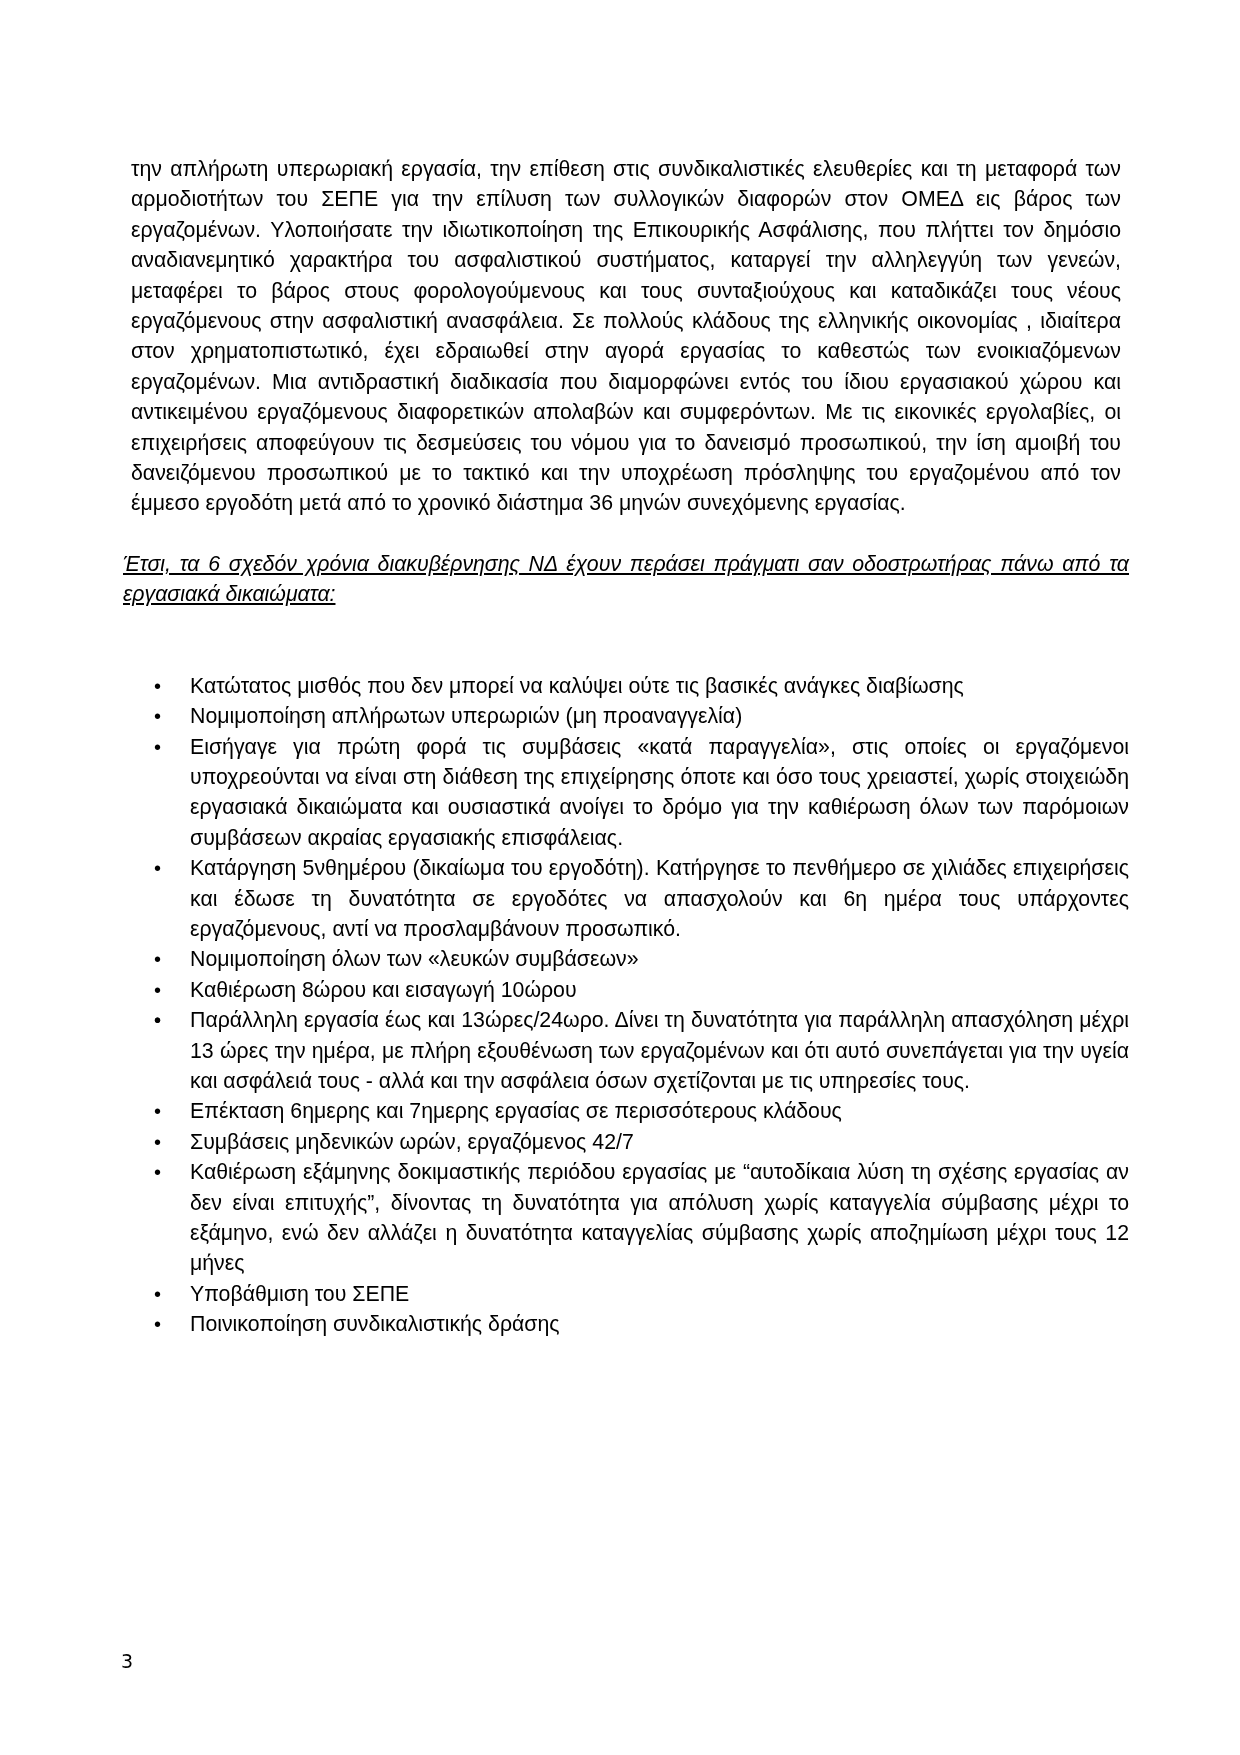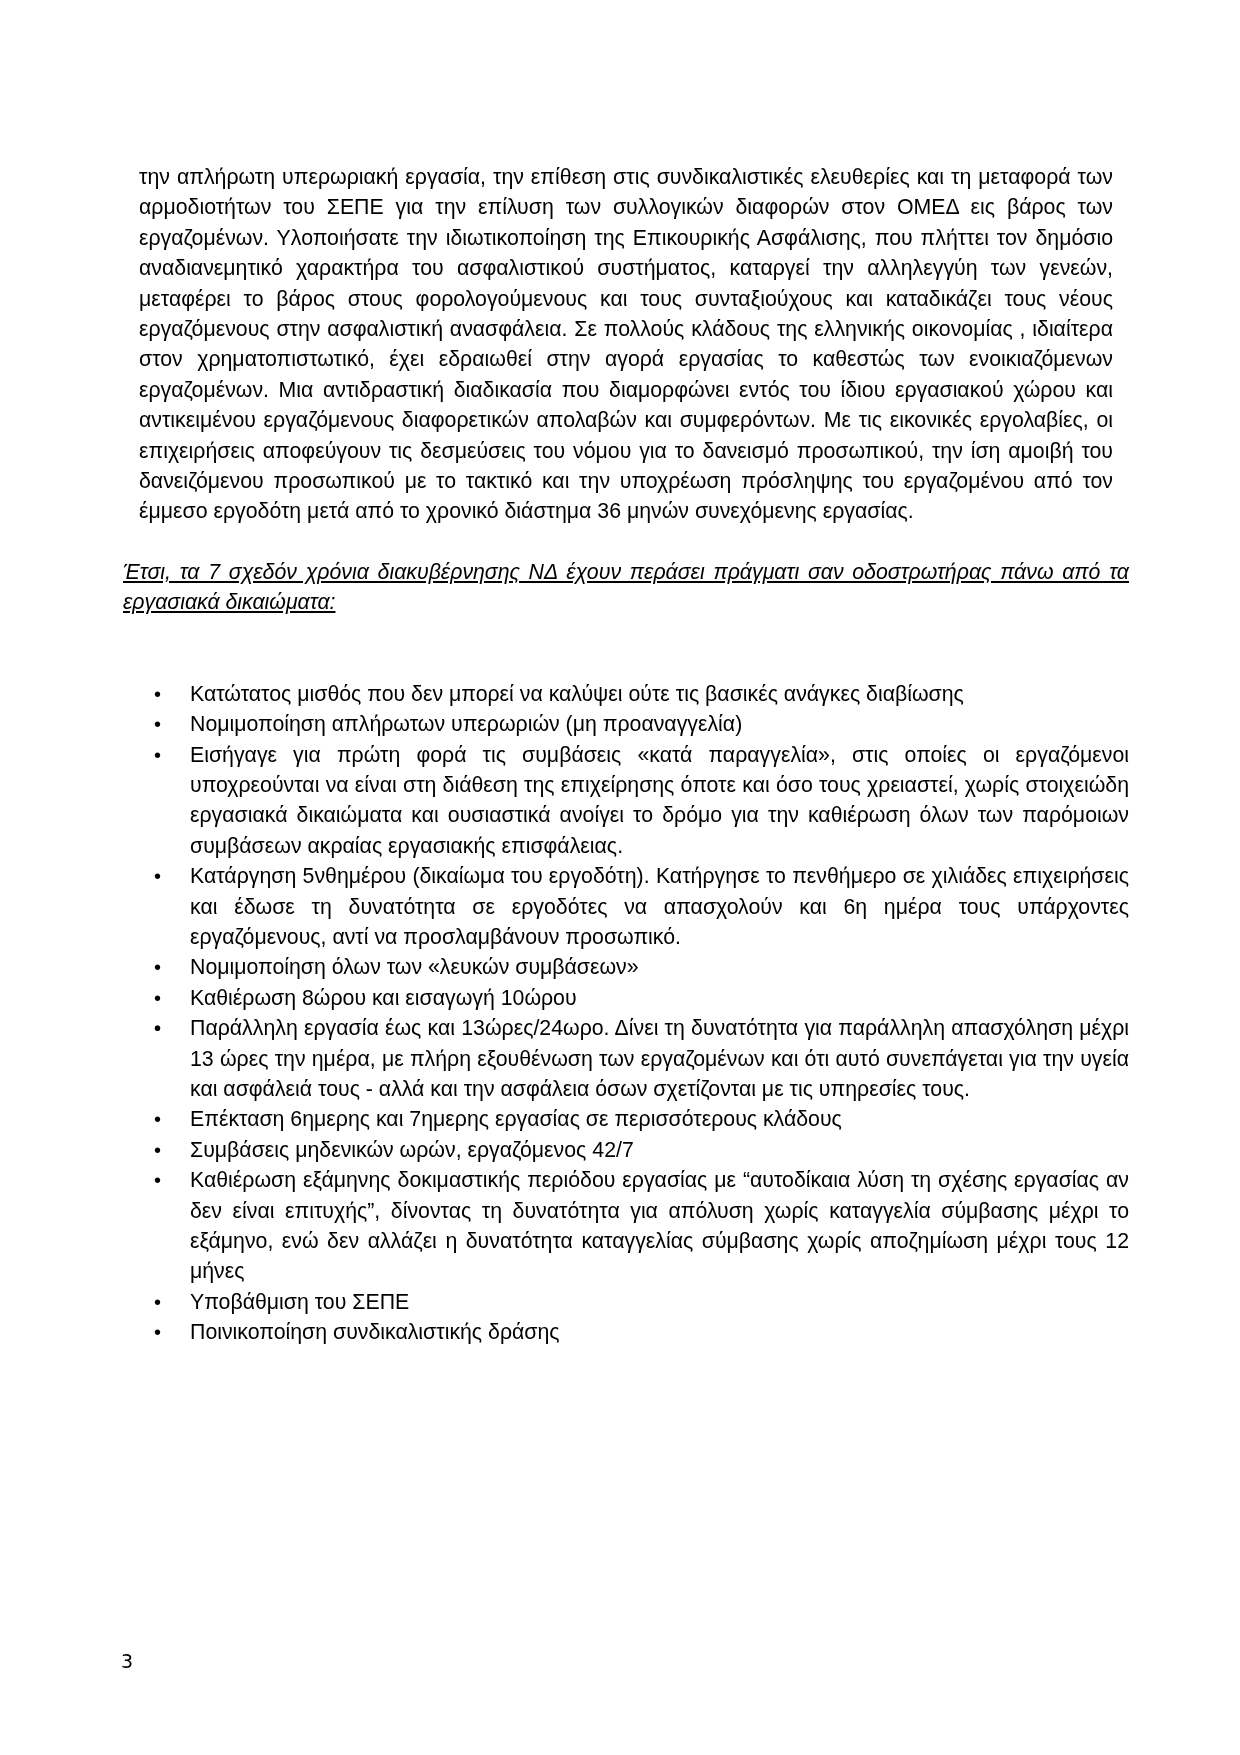--- a/index.html
+++ b/index.html
@@ -2,21 +2,21 @@
 <html><head>
 <meta charset="utf-8">
 <style>
   html, body { margin: 0; padding: 0; background: #ffffff; }
   body { width: 1240px; height: 1755px; position: relative; overflow: hidden; }
   .page {
     position: absolute; left: 123px; top: 146px; width: 1006px;
     font-family: "Liberation Sans", sans-serif;
     font-size: 21.3px; line-height: 30.4px; color: #000;
   }
-  .para { margin: 16px; text-align: justify; }
+  .para { margin: 8px; text-align: justify; }
   .heading {
     margin: 30px 0 0 0; font-style: italic; text-decoration: underline;
     text-align: justify;
   }
   ul.bullets { list-style: none; margin: 61px 0 0 0; padding: 0; }
   ul.bullets li {
     position: relative; padding-left: 67px; text-align: justify; margin: 0;
   }
   ul.bullets li .bullet {
     position: absolute; left: 31px; top: 0; font-size: 20px;
@@ -24,21 +24,21 @@
   .page-number {
     position: absolute; left: 121px; top: 1650px;
     font-family: "DejaVu Sans", sans-serif; font-size: 19px; color: #000;
   }
 </style>
 </head>
 <body>
 
 <div class="page">
   <p class="para">την απλήρωτη υπερωριακή εργασία, την επίθεση στις συνδικαλιστικές ελευθερίες και τη μεταφορά των αρμοδιοτήτων του ΣΕΠΕ για την επίλυση των συλλογικών διαφορών στον ΟΜΕΔ εις βάρος των εργαζομένων. Υλοποιήσατε την ιδιωτικοποίηση της Επικουρικής Ασφάλισης, που πλήττει τον δημόσιο αναδιανεμητικό χαρακτήρα του ασφαλιστικού συστήματος, καταργεί την αλληλεγγύη των γενεών, μεταφέρει το βάρος στους φορολογούμενους και τους συνταξιούχους και καταδικάζει τους νέους εργαζόμενους στην ασφαλιστική ανασφάλεια. Σε πολλούς κλάδους της ελληνικής οικονομίας , ιδιαίτερα στον χρηματοπιστωτικό, έχει εδραιωθεί στην αγορά εργασίας το καθεστώς των ενοικιαζόμενων εργαζομένων. Μια αντιδραστική διαδικασία που διαμορφώνει εντός του ίδιου εργασιακού χώρου και αντικειμένου εργαζόμενους διαφορετικών απολαβών και συμφερόντων. Με τις εικονικές εργολαβίες, οι επιχειρήσεις αποφεύγουν τις δεσμεύσεις του νόμου για το δανεισμό προσωπικού, την ίση αμοιβή του δανειζόμενου προσωπικού με το τακτικό και την υποχρέωση πρόσληψης του εργαζομένου από τον έμμεσο εργοδότη μετά από το χρονικό διάστημα 36 μηνών συνεχόμενης εργασίας.</p>
-  <p class="heading">Έτσι, τα 7 σχεδόν χρόνια διακυβέρνησης ΝΔ έχουν περάσει πράγματι σαν οδοστρωτήρας πάνω από τα εργασιακά δικαιώματα:</p>
+  <p class="heading">Έτσι, τα 6 σχεδόν χρόνια διακυβέρνησης ΝΔ έχουν περάσει πράγματι σαν οδοστρωτήρας πάνω από τα εργασιακά δικαιώματα:</p>
   <ul class="bullets">
     <li><span class="bullet">•</span><span>Κατώτατος μισθός που δεν μπορεί να καλύψει ούτε τις βασικές ανάγκες διαβίωσης</span></li>
     <li><span class="bullet">•</span><span>Νομιμοποίηση απλήρωτων υπερωριών (μη προαναγγελία)</span></li>
     <li><span class="bullet">•</span><span>Εισήγαγε για πρώτη φορά τις συμβάσεις «κατά παραγγελία», στις οποίες οι εργαζόμενοι υποχρεούνται να είναι στη διάθεση της επιχείρησης όποτε και όσο  τους χρειαστεί, χωρίς στοιχειώδη εργασιακά δικαιώματα και ουσιαστικά ανοίγει το δρόμο για την καθιέρωση όλων των παρόμοιων συμβάσεων ακραίας εργασιακής επισφάλειας.</span></li>
     <li><span class="bullet">•</span><span>Κατάργηση 5νθημέρου (δικαίωμα του εργοδότη). Κατήργησε το πενθήμερο σε χιλιάδες επιχειρήσεις και  έδωσε τη δυνατότητα σε εργοδότες να απασχολούν και 6η ημέρα τους υπάρχοντες εργαζόμενους, αντί να προσλαμβάνουν προσωπικό.</span></li>
     <li><span class="bullet">•</span><span>Νομιμοποίηση όλων των «λευκών συμβάσεων»</span></li>
     <li><span class="bullet">•</span><span>Καθιέρωση 8ώρου και εισαγωγή 10ώρου</span></li>
     <li><span class="bullet">•</span></li>
     <li><span class="bullet">•</span><span>Παράλληλη εργασία έως και 13ώρες/24ωρο.  Δίνει τη δυνατότητα  για παράλληλη απασχόληση μέχρι 13 ώρες την ημέρα, με πλήρη εξουθένωση των εργαζομένων και ότι αυτό συνεπάγεται για την υγεία και ασφάλειά τους - αλλά και την ασφάλεια όσων σχετίζονται με τις υπηρεσίες τους.</span></li>
     <li><span class="bullet">•</span><span>Επέκταση 6ημερης και 7ημερης εργασίας σε περισσότερους κλάδους</span></li>

